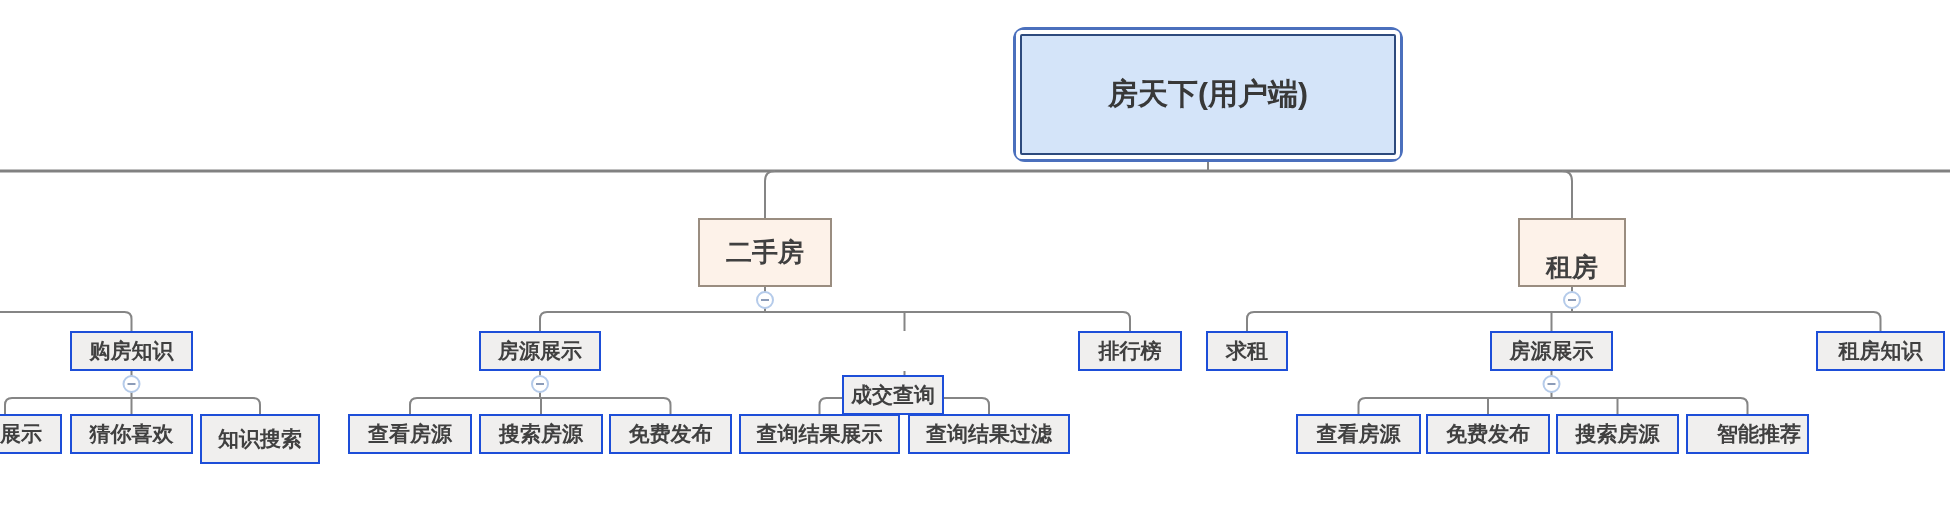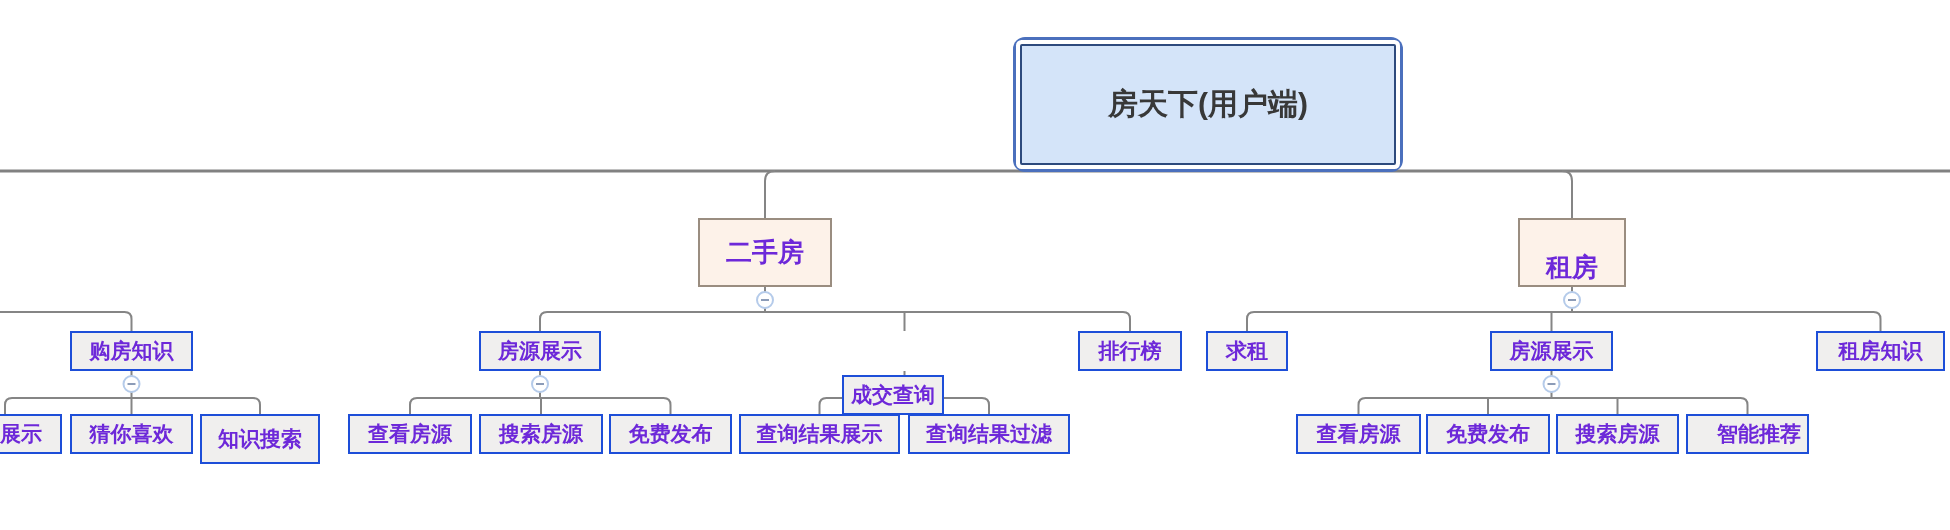--- a/index.html
+++ b/index.html
@@ -9,21 +9,21 @@
     overflow:hidden;
     background:#ffffff;
     font-family:"Liberation Sans","DejaVu Sans",sans-serif;
   }
   #connectors{position:absolute;left:0;top:0;width:1950px;height:530px;}
   .node{
     position:absolute;
     box-sizing:border-box;
     display:flex;align-items:center;justify-content:center;
     white-space:nowrap;
-    color:#6d28d9;
+    color:#404040;
     font-weight:600;
   }
   .node.topic,.node.leaf{
     background:#f0efee;
     border:2px solid #1d4ed8;
     font-size:21px;
   }
   .node.branch{
     background:#fdf2e9;
     border:2px solid #9a8d80;
@@ -101,21 +101,21 @@
       <path d="M 1551.5 371 V 376" fill="none" stroke="#858585" stroke-width="2"></path>
       <path d="M 1551.5 392 V 398" fill="none" stroke="#858585" stroke-width="2"></path>
       <g>
         <circle cx="1551.5" cy="384" r="8" fill="#ffffff" stroke="#b5cbea" stroke-width="2"></circle>
         <line x1="1547.5" x2="1555.5" y1="384" y2="384" stroke="#8c9cb8" stroke-width="2"></line>
       </g>
       <path d="M 1358.5 414 V 405 Q 1358.5 398 1365.5 398 H 1740.5 Q 1747.5 398 1747.5 405 V 414" fill="none" stroke="#858585" stroke-width="2"></path>
       <path d="M 1488 398 V 414" fill="none" stroke="#858585" stroke-width="2"></path>
       <path d="M 1617.5 398 V 414" fill="none" stroke="#858585" stroke-width="2"></path>
     </svg>
-<div class="root-outer" style="left: 1013px; top: 27px; width: 390px; height: 135px; margin-top: 10px;">
+<div class="root-outer" style="left: 1013px; top: 27px; width: 390px; height: 135px;">
       <div class="root-inner">房天下(用户端)</div>
     </div>
     <div class="node branch" style="left: 698px; top: 218px; width: 134px; height: 69px;">
       <span>二手房</span>
     </div>
     <div class="node branch" style="left: 1518px; top: 218px; width: 108px; height: 69px; align-items: flex-end;">
       <span>租房</span>
     </div>
     <div class="node topic" style="left: 70px; top: 331px; width: 123px; height: 40px;">
       <span>购房知识</span>

